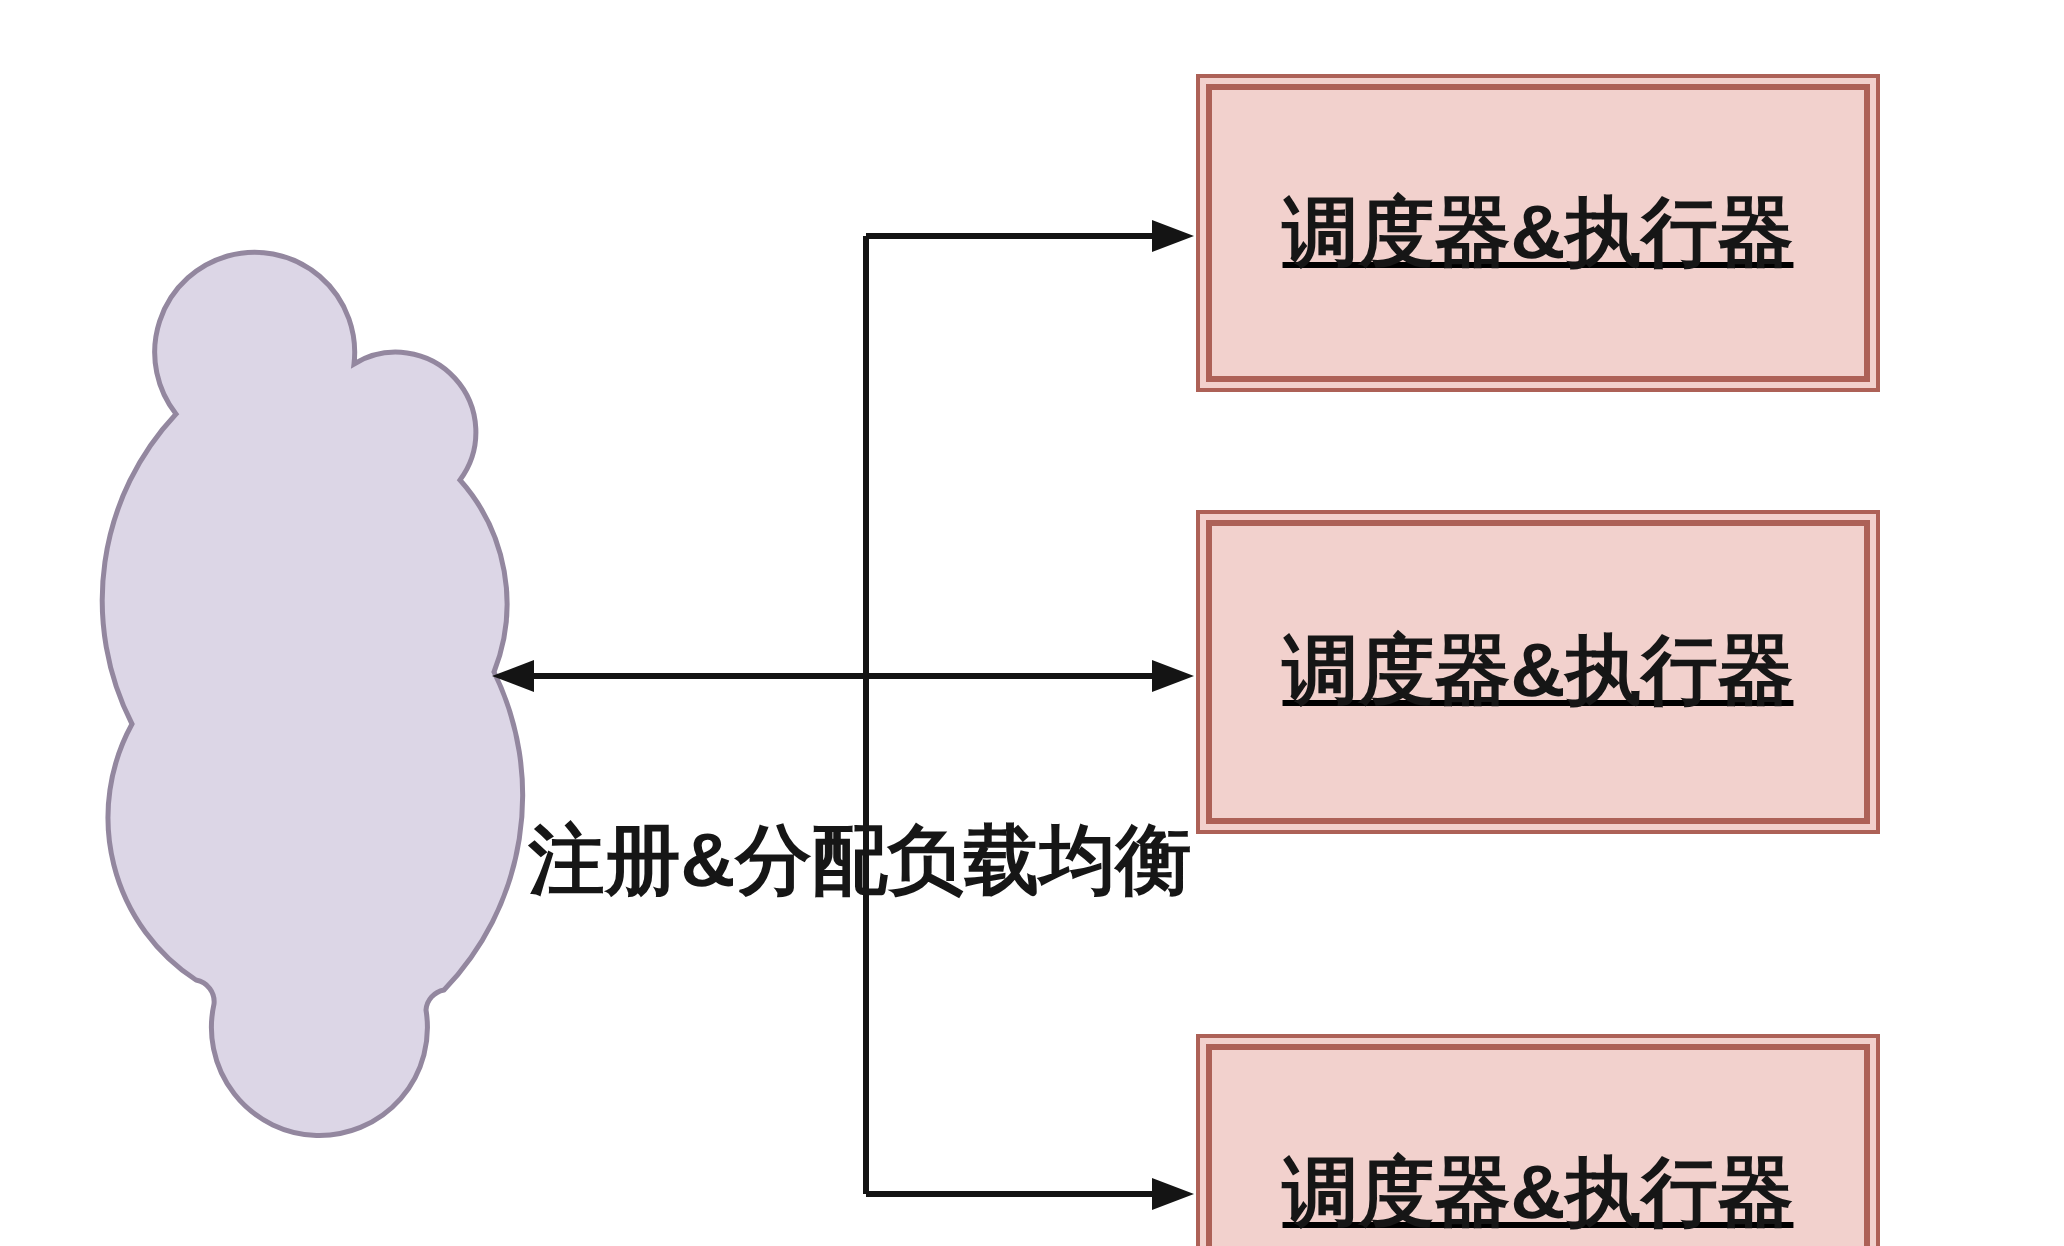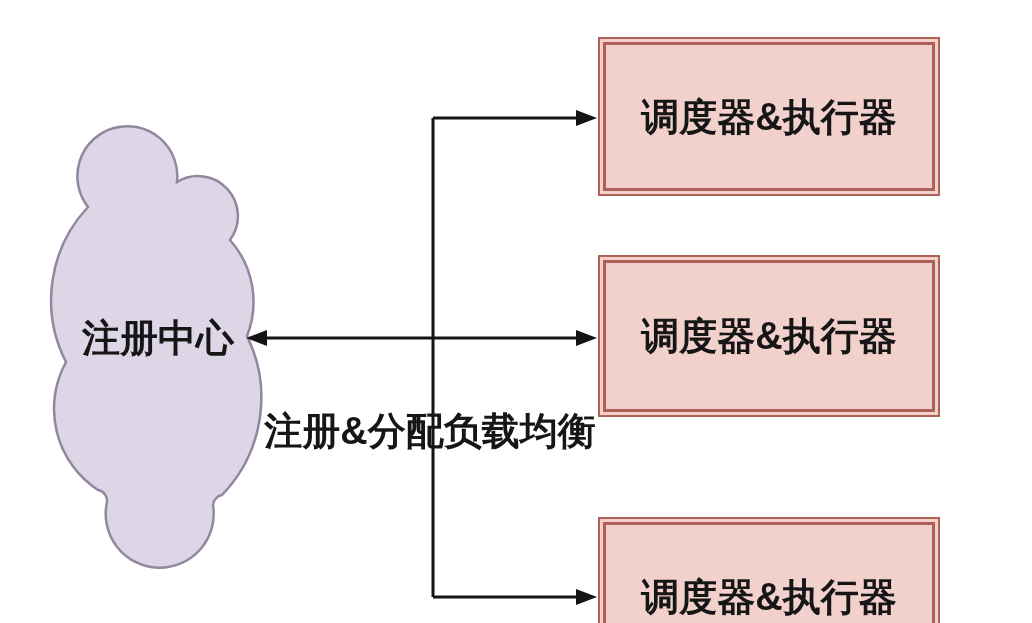--- a/index.html
+++ b/index.html
@@ -35,20 +35,21 @@
     line-height: 1;
   }
   .node-box {
     position: absolute;
     left: 598px;
     width: 342px;
     box-sizing: border-box;
     border: 2px solid #ad6157;
     background: #f2d1cd;
     padding: 3px;
+    text-decoration: underline;
   }
   .node-box .inner {
     box-sizing: border-box;
     width: 100%;
     height: 100%;
     border: 3px solid #ad6157;
     display: flex;
     align-items: center;
     justify-content: center;
   }
@@ -87,21 +88,20 @@
     </g>
 
     <g stroke="none" fill="#141414">
       <polygon points="246,338 267,330 267,346"></polygon>
       <polygon points="597,338 576,330 576,346"></polygon>
       <polygon points="597,118 576,110 576,126"></polygon>
       <polygon points="597,597 576,589 576,605"></polygon>
     </g>
   </svg>
 
-  <div class="label" style="left:58px; top:316px; width:200px; height:44px;">注册中心</div>
 
   <div class="label" style="left:256px; top:374px; width:348px; height:42px;margin-top:36px;">注册&amp;分配负载均衡</div>
 
   <div class="node-box" style="top: 37px; height: 159px; background-color: rgb(242, 209, 205); border-color: rgb(173, 97, 87);">
     <div class="inner" style="border-color: rgb(173, 97, 87);">
       <span style="color: rgb(22, 22, 22);">调度器&amp;执行器</span>
     </div>
   </div>
 
   <div class="node-box" style="top: 255px; height: 162px; background-color: rgb(242, 209, 205); border-color: rgb(173, 97, 87);">

